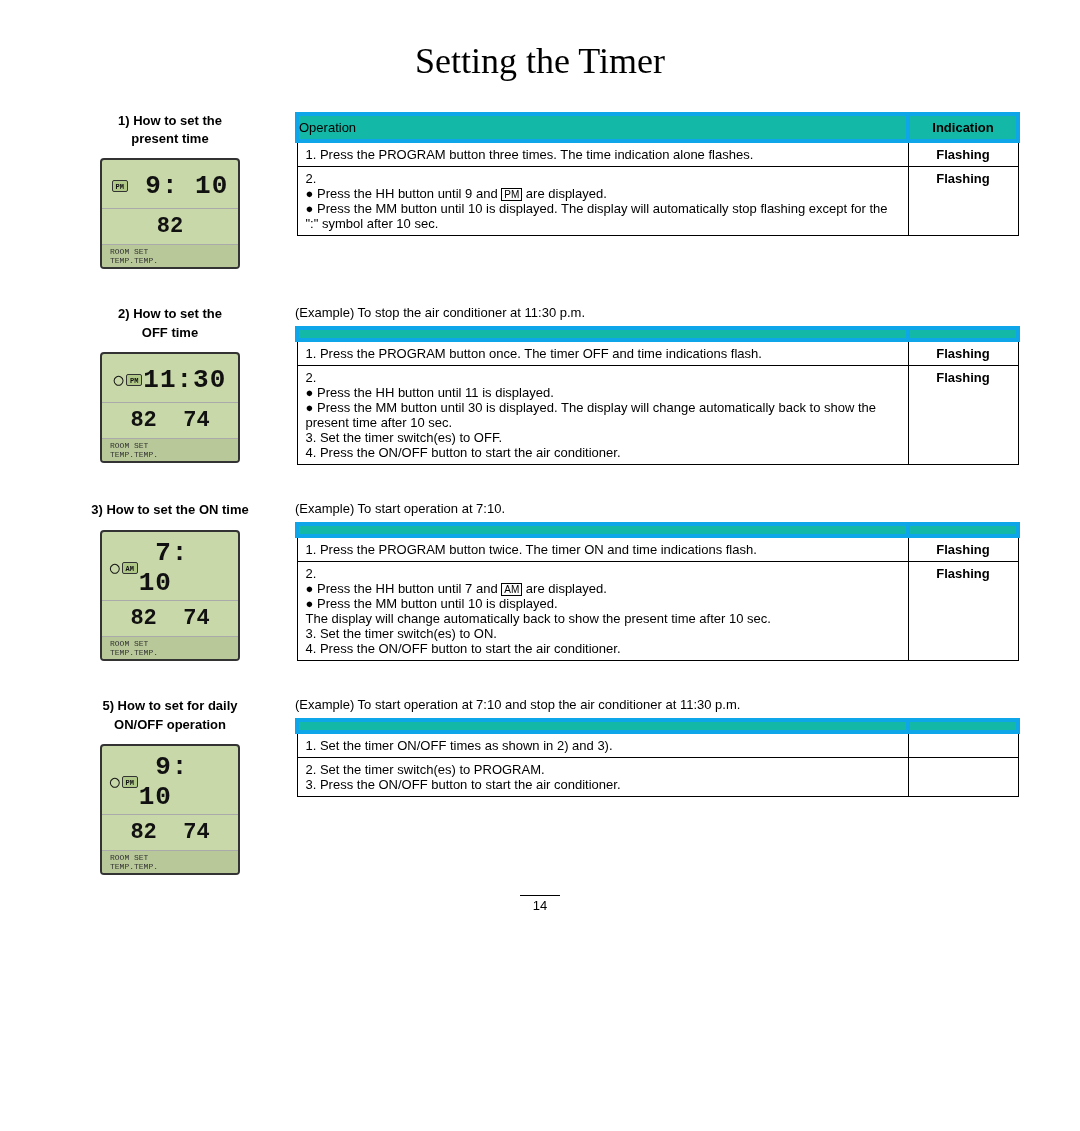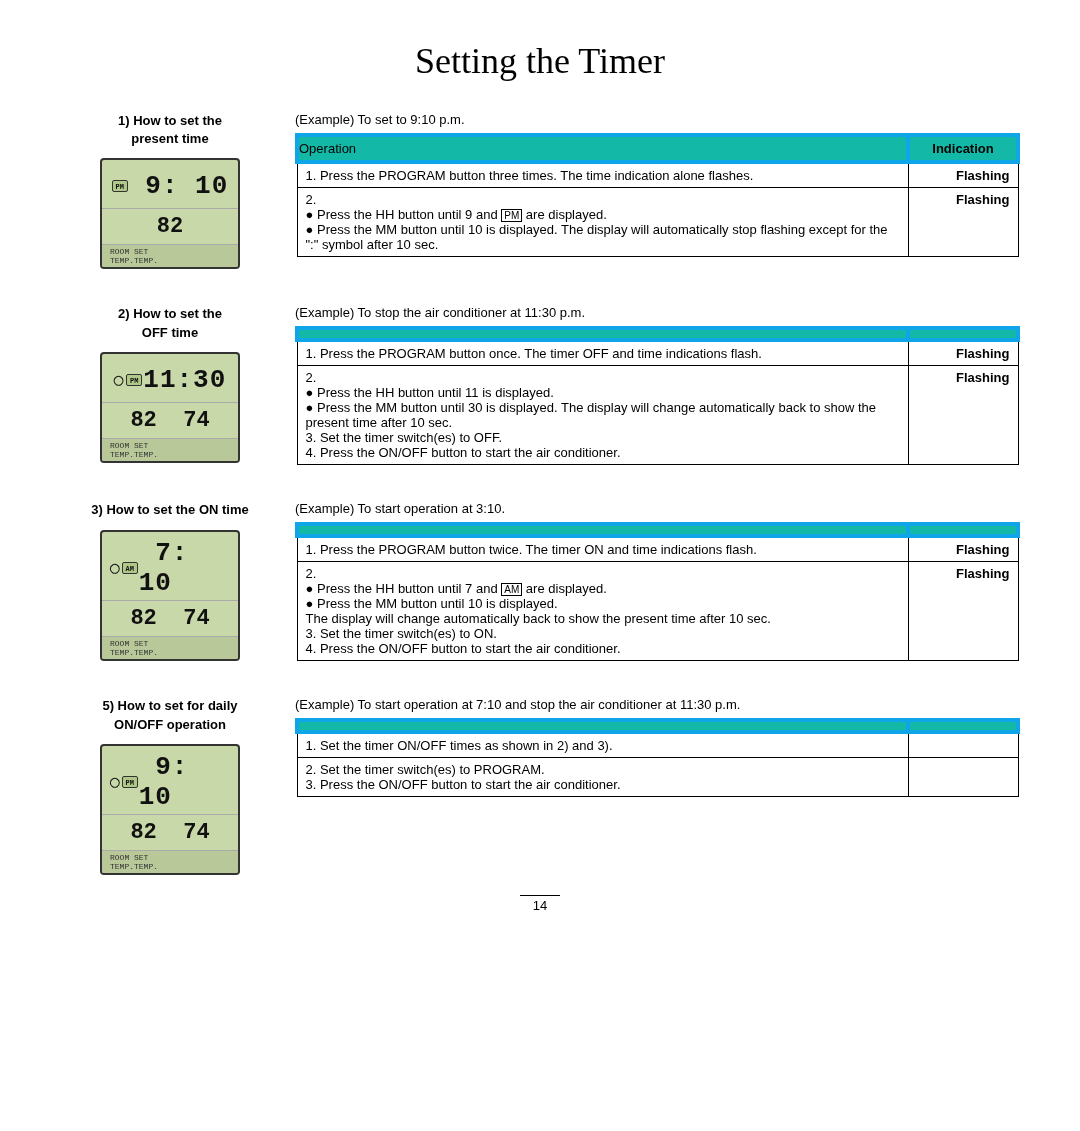--- a/index.html
+++ b/index.html
@@ -119,21 +119,20 @@
       vertical-align: top;
     }
     .indication-col {
       width: 110px;
       text-align: center;
       font-weight: bold;
       margin-top: 48px;
     }
     .flashing {
       font-weight: bold;
-      text-align: right;
     }
     .page-num {
       text-align: center;
       margin-top: 20px;
       font-size: 13px;
     }
     .page-line {
       width: 40px;
       border-top: 1px solid #000;
       margin: 4px auto 2px auto;
@@ -180,21 +179,20 @@
           <span class="lcd-time">&nbsp;9: 10</span>
         </div>
         <div class="lcd-bottom">82</div>
         <div class="lcd-footer">
           <span>ROOM<br>TEMP.</span>
           <span>SET<br>TEMP.</span>
         </div>
       </div>
     </div>
     <div class="right-col">
-      <div class="example-label">(Example) To set to 9:10 p.m.</div>
       <table>
         <thead>
           <tr>
             <th>Operation</th>
             <th class="indication-col">Indication</th>
           </tr>
         </thead>
         <tbody>
           <tr>
             <td>1. Press the PROGRAM button three times. The time indication alone flashes.</td>
@@ -277,21 +275,21 @@
           <span class="lcd-time">&nbsp;7: 10</span>
         </div>
         <div class="lcd-bottom">82&nbsp;&nbsp;74</div>
         <div class="lcd-footer">
           <span>ROOM<br>TEMP.</span>
           <span>SET<br>TEMP.</span>
         </div>
       </div>
     </div>
     <div class="right-col">
-      <div class="example-label">(Example) To start operation at 3:10.</div>
+      <div class="example-label">(Example) To start operation at 7:10.</div>
       <table>
         <thead>
           <tr>
             <th></th>
             <th class="indication-col"></th>
           </tr>
         </thead>
         <tbody>
           <tr>
             <td>1. Press the PROGRAM button twice. The timer ON and time indications flash.</td>

